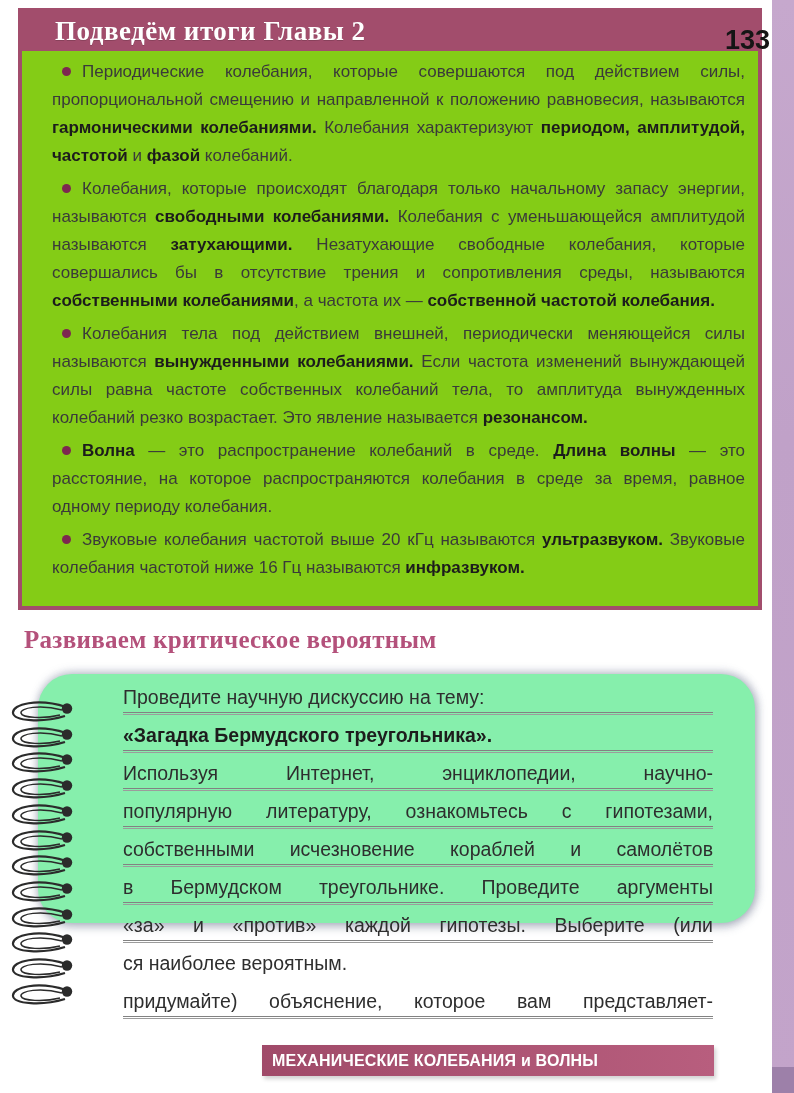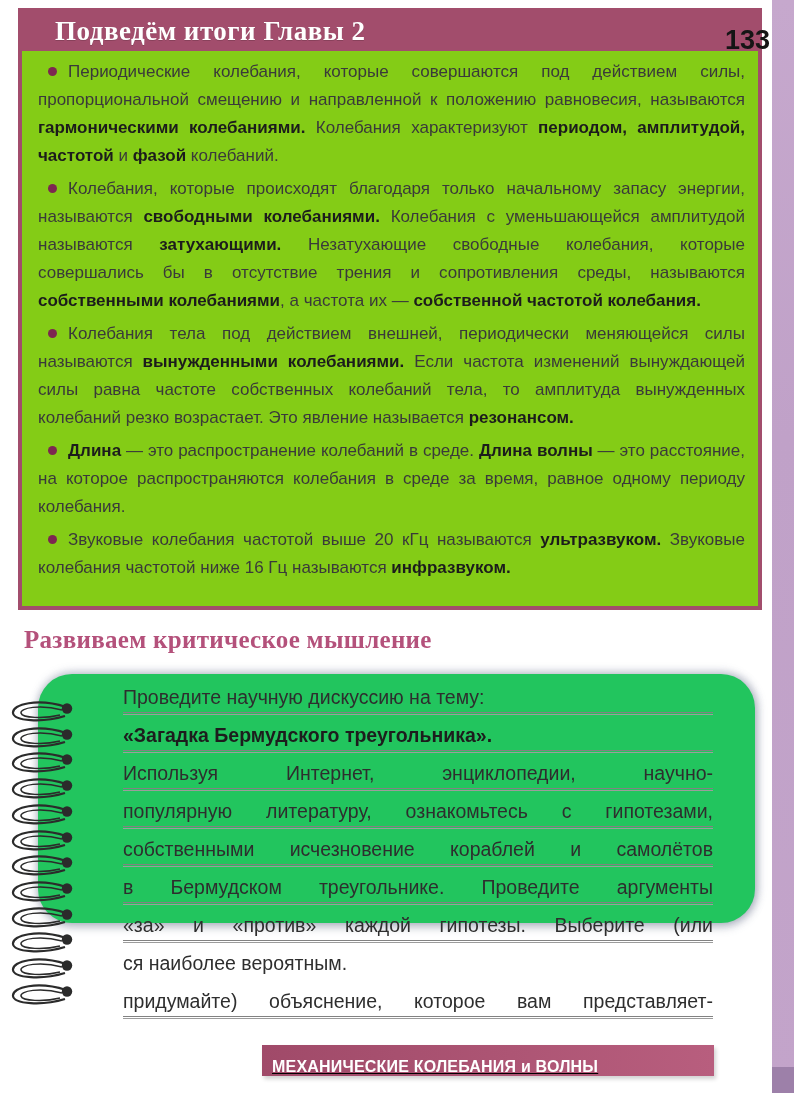--- a/index.html
+++ b/index.html
@@ -24,37 +24,37 @@
   .summary-banner{
     height:40px;background:#a24d6c;display:flex;align-items:center;
     padding-left:34px;margin:-1px -1px 0 -1px;
   }
   .summary-title{
     font-family:"Liberation Serif",serif;font-weight:bold;font-size:27px;
     color:#ffffff;letter-spacing:.5px;text-shadow:0 1px 0 rgba(0,0,0,.15);
   }
   .summary-body{padding:7px 13px 0 16px;}
   .bullet-para{
-    margin:0 0 5px 0;font-size:17px;line-height:28px;color:#3a3a3a;
+    margin:0 0 5px 14px;font-size:17px;line-height:28px;color:#3a3a3a;
     text-align:justify;text-indent:10px;
   }
   .bullet-para b{color:#1c1c1c;}
   .bullet-dot{
     display:inline-block;width:9px;height:9px;border-radius:50%;
     background:#7d2750;margin-right:11px;vertical-align:1px;
   }
   
   .ct-heading{
     position:absolute;left:24px;top:626px;
     font-family:"Liberation Serif",serif;font-weight:bold;font-size:25px;
     color:#b4517b;letter-spacing:.3px;
   }
   .notebook{
     position:absolute;left:38px;top:674px;width:717px;height:249px;
-    background:#22c55e;border-radius:34px;
+    background:#86efac;border-radius:34px;
     box-shadow:0 4px 10px rgba(110,120,145,.45),0 -3px 8px rgba(110,120,145,.28),
                4px 0 8px rgba(110,120,145,.22);
   }
   .spiral{position:absolute;left:-30px;top:0;width:72px;height:348px;}
   .spiral svg{position:absolute;left:0;}
   .nb-content{position:absolute;left:85px;right:42px;top:3px;}
   .nb-row{height:38px;position:relative;}
   .nb-text{
     position:absolute;left:0;right:0;bottom:8px;
     font-size:19.5px;line-height:1.05;color:#2e2e2e;white-space:nowrap;
@@ -62,21 +62,21 @@
   .nb-text.bold{font-weight:bold;color:#1d1d1d;}
   .nb-text.just{text-align:justify;text-align-last:justify;white-space:normal;}
   .nb-rule{
     position:absolute;left:0;right:0;bottom:0;height:3px;box-sizing:border-box;
     border-top:1px solid #828282;border-bottom:1px solid #9c9c9c;
   }
   
   .footer-bar{
     position:absolute;left:262px;top:1045px;width:452px;height:31px;
     background:linear-gradient(90deg,#a04a69 0%,#ad5574 55%,#b85e7e 100%);
-    display:flex;align-items:flex-end;box-shadow:2px 3px 4px rgba(0,0,0,.18);text-decoration:underline;
+    display:flex;align-items:center;box-shadow:2px 3px 4px rgba(0,0,0,.18);
   }
   .footer-label{
     color:#ffffff;font-weight:bold;font-size:16px;letter-spacing:.2px;
     padding-left:10px;
   }
   .page-number{
     position:absolute;right:24px;top:1px;
     font-size:27px;font-weight:600;color:#151515;margin-top:24px;
   }
 </style>
@@ -87,26 +87,26 @@
 <div class="corner-block"></div>
 
 <div class="summary-box">
   <div class="summary-banner">
     <span class="summary-title">Подведём итоги Главы 2</span>
   </div>
   <div class="summary-body">
       <p class="bullet-para"><span class="bullet-dot"></span><span>Периодические колебания, которые совершаются под действием силы, пропорциональной смещению и направленной к положению равновесия, называются </span><b>гармоническими колебаниями.</b><span> Колебания характеризуют </span><b>периодом, амплитудой, частотой</b><span> и </span><b>фазой</b><span> колебаний.</span></p>
       <p class="bullet-para"><span class="bullet-dot"></span><span>Колебания, которые происходят благодаря только начальному запасу энергии, называются </span><b>свободными колебаниями.</b><span> Колебания с уменьшающейся амплитудой называются </span><b>затухающими.</b><span> Незатухающие свободные колебания, которые совершались бы в отсутствие трения и сопротивления среды, называются </span><b>собственными колебаниями</b><span>, а частота их — </span><b>собственной частотой колебания.</b></p>
       <p class="bullet-para"><span class="bullet-dot"></span><span>Колебания тела под действием внешней, периодически меняющейся силы называются </span><b>вынужденными колебаниями.</b><span> Если частота изменений вынуждающей силы равна частоте собственных колебаний тела, то амплитуда вынужденных колебаний резко возрастает. Это явление называется </span><b>резонансом.</b></p>
-      <p class="bullet-para"><span class="bullet-dot"></span><b>Длина</b><span> — это распространение колебаний в среде. </span><b>Длина волны</b><span> — это расстояние, на которое распространяются колебания в среде за время, равное одному периоду колебания.</span></p>
+      <p class="bullet-para"><span class="bullet-dot"></span><b>Волна</b><span> — это распространение колебаний в среде. </span><b>Длина волны</b><span> — это расстояние, на которое распространяются колебания в среде за время, равное одному периоду колебания.</span></p>
       <p class="bullet-para"><span class="bullet-dot"></span><span>Звуковые колебания частотой выше 20 кГц называются </span><b>ультразвуком.</b><span> Звуковые колебания частотой ниже 16 Гц называются </span><b>инфразвуком.</b></p>
     </div>
 </div>
 
-<div class="ct-heading">Развиваем критическое мышление</div>
+<div class="ct-heading">Развиваем критическое вероятным</div>
 
 <div class="notebook">
   <div class="spiral">
       <svg width="70" height="24" viewBox="0 0 70 24" style="top: 26px;">
         <path d="M58 7 C 30 -2, 4 4, 5 13 C 6 21, 34 23, 57 16" fill="none" stroke="#2b2b2b" stroke-width="2.2"></path>
         <path d="M54 10 C 32 4, 12 8, 13 13 C 14 18, 36 19, 52 15" fill="none" stroke="#2b2b2b" stroke-width="1.5"></path>
         <circle cx="59" cy="8.5" r="5.2" fill="#2b2b2b"></circle>
       </svg>
       <svg width="70" height="24" viewBox="0 0 70 24" style="top: 51.7px;">
         <path d="M58 7 C 30 -2, 4 4, 5 13 C 6 21, 34 23, 57 16" fill="none" stroke="#2b2b2b" stroke-width="2.2"></path>

